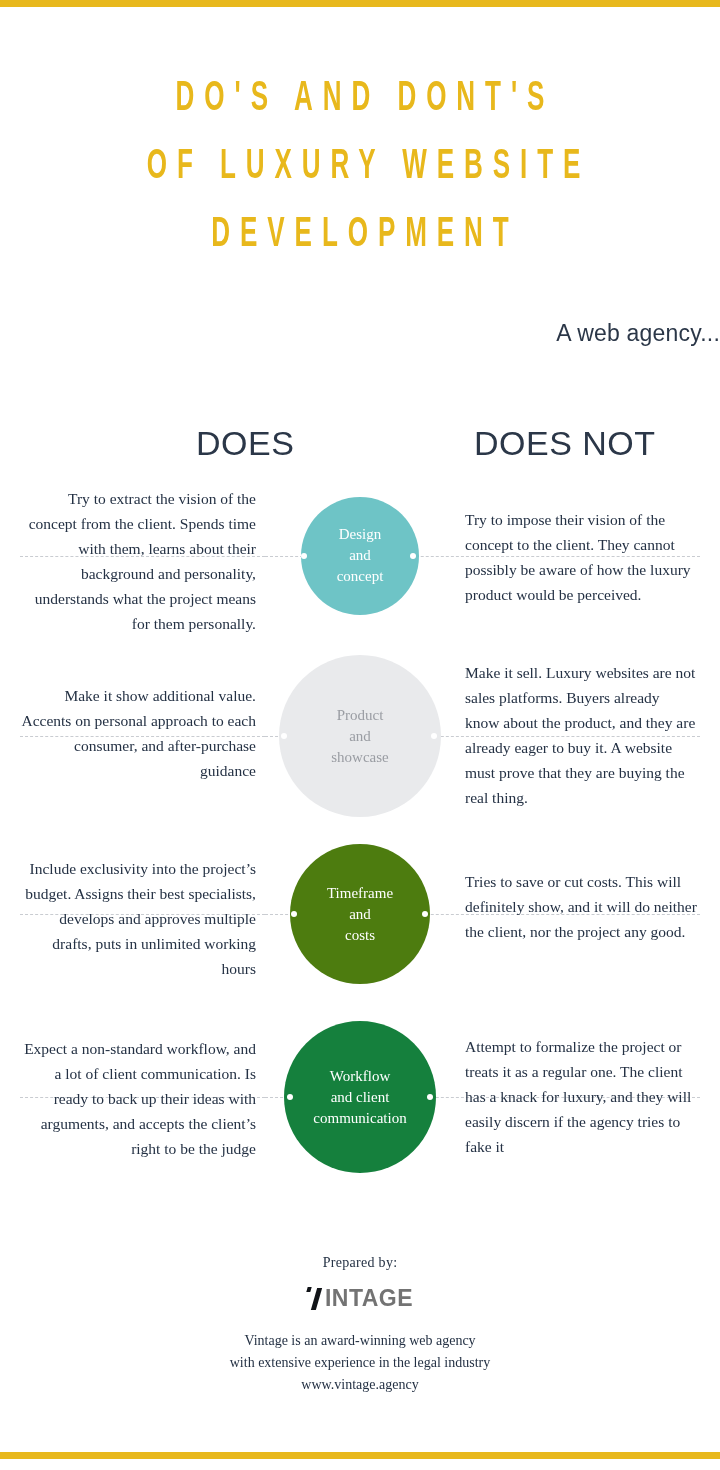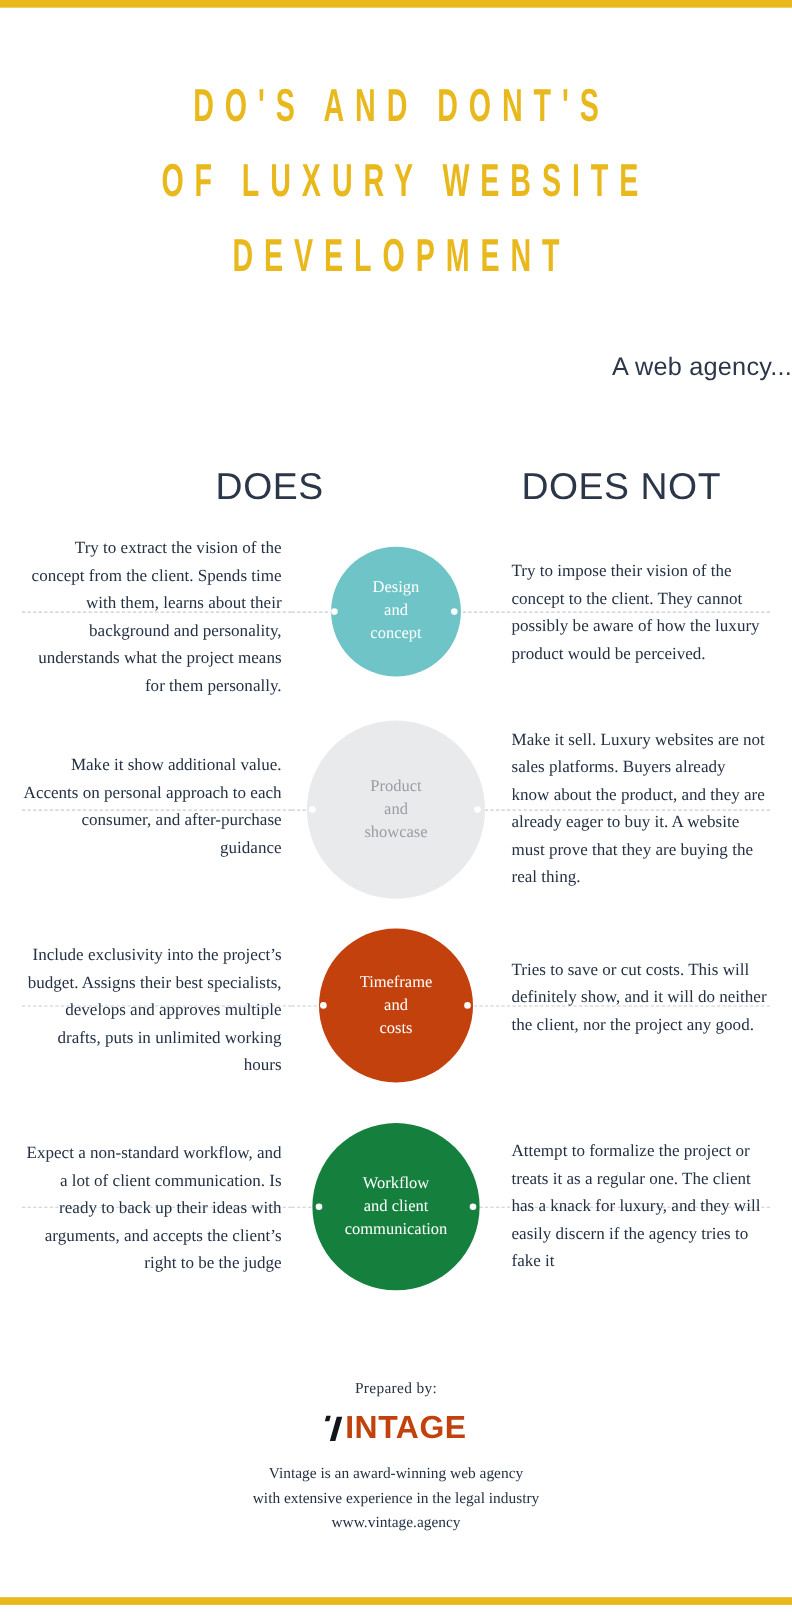--- a/index.html
+++ b/index.html
@@ -152,21 +152,21 @@
 
   #row-2 { top: 650px; height: 172px; }
   #row-2 .circle { width: 162px; height: 162px; background: #E9EAEC; }
   #row-2 .circle .circle-label { color: #9A9DA3; }
   #row-2 .side-left  { top: 33px; }
   #row-2 .side-right { top: 10px; }
   #row-2 .dot.dot-l { left: 281px; background: #ffffff; }
   #row-2 .dot.dot-r { left: 431px; background: #ffffff; }
 
   #row-3 { top: 844px; height: 140px; }
-  #row-3 .circle { width: 140px; height: 140px; background: #c2410c; }
+  #row-3 .circle { width: 140px; height: 140px; background: #4d7c0f; }
   #row-3 .side-left  { top: 12px; }
   #row-3 .side-right { top: 25px; }
   #row-3 .dot.dot-l { left: 291px; }
   #row-3 .dot.dot-r { left: 422px; }
 
   #row-4 { top: 1022px; height: 150px; }
   #row-4 .circle { width: 152px; height: 152px; background: #15803d; }
   #row-4 .side-left  { top: 14px; }
   #row-4 .side-right { top: 12px; }
   #row-4 .dot.dot-l { left: 287px; }
@@ -212,23 +212,23 @@
     left: 0px;
     top: 0px;
     width: 4px;
     height: 5px;
     background: #111418;
     transform: skewX(-16deg);
   }
   .logo-word {
     font-family: "Liberation Sans", sans-serif;
     font-weight: 700;
-    font-size: 29px;
+    font-size: 23px;
     letter-spacing: 0.5px;
-    color: #c2410c;
+    color: #737373;
     line-height: 23px;
   }
   .footer-desc {
     margin-top: 20px;
     font-size: 14px;
     line-height: 22px;
     color: #243144;
   }
 </style>
 </head>

